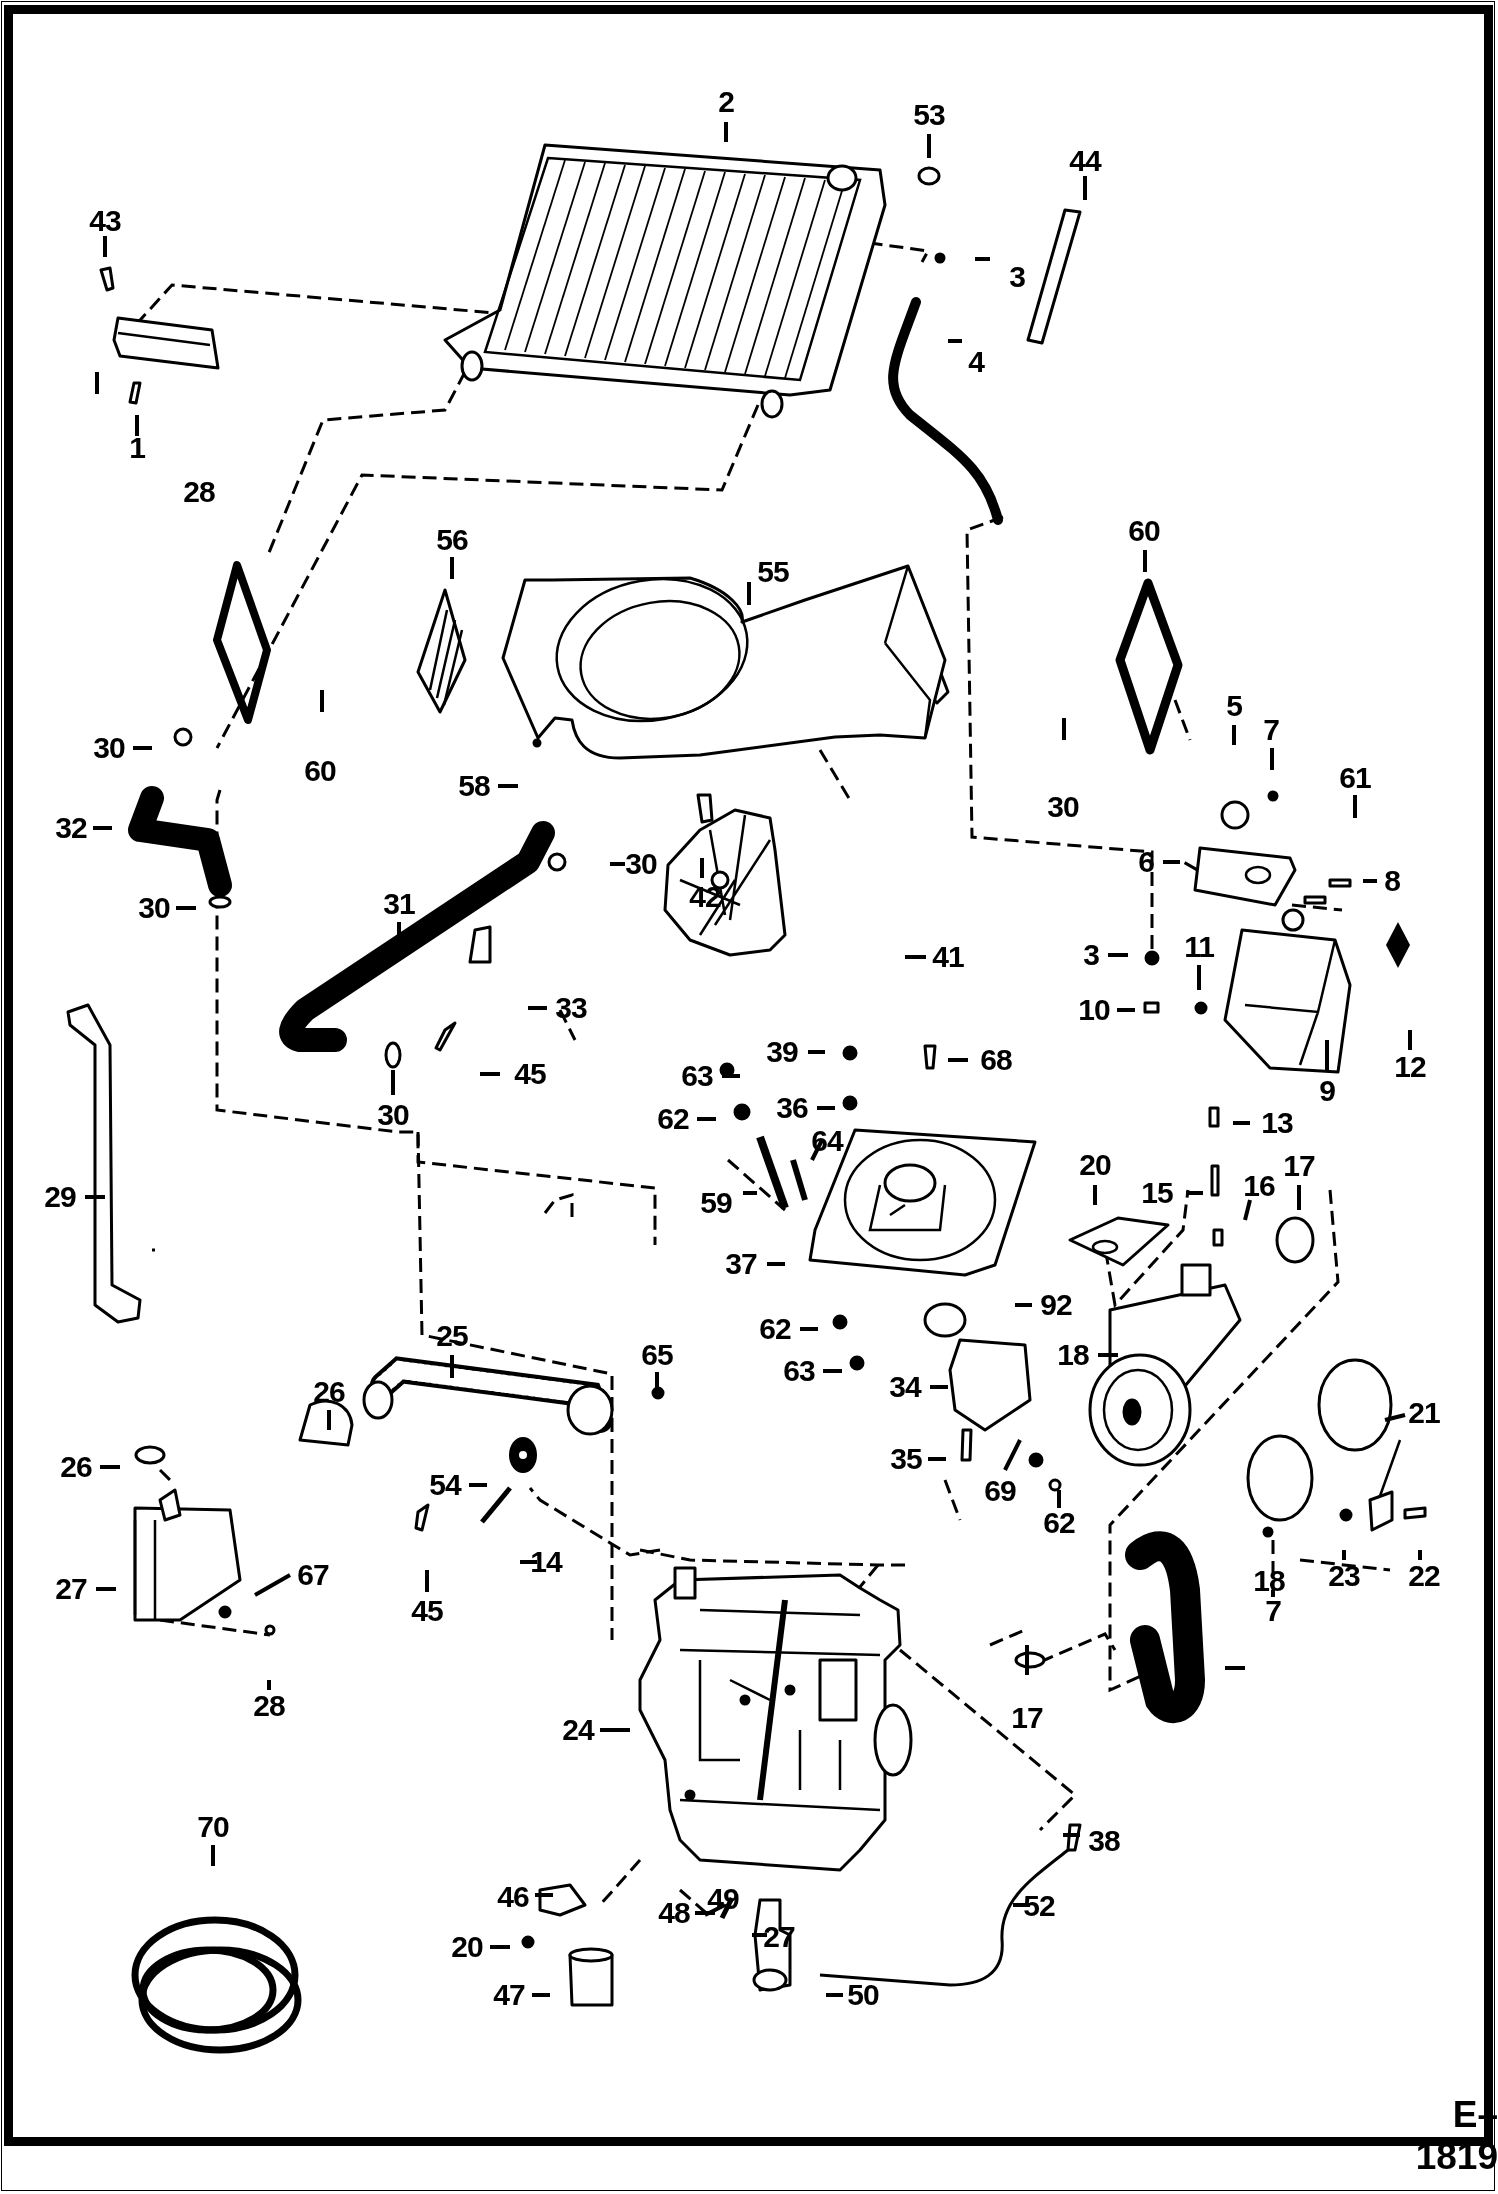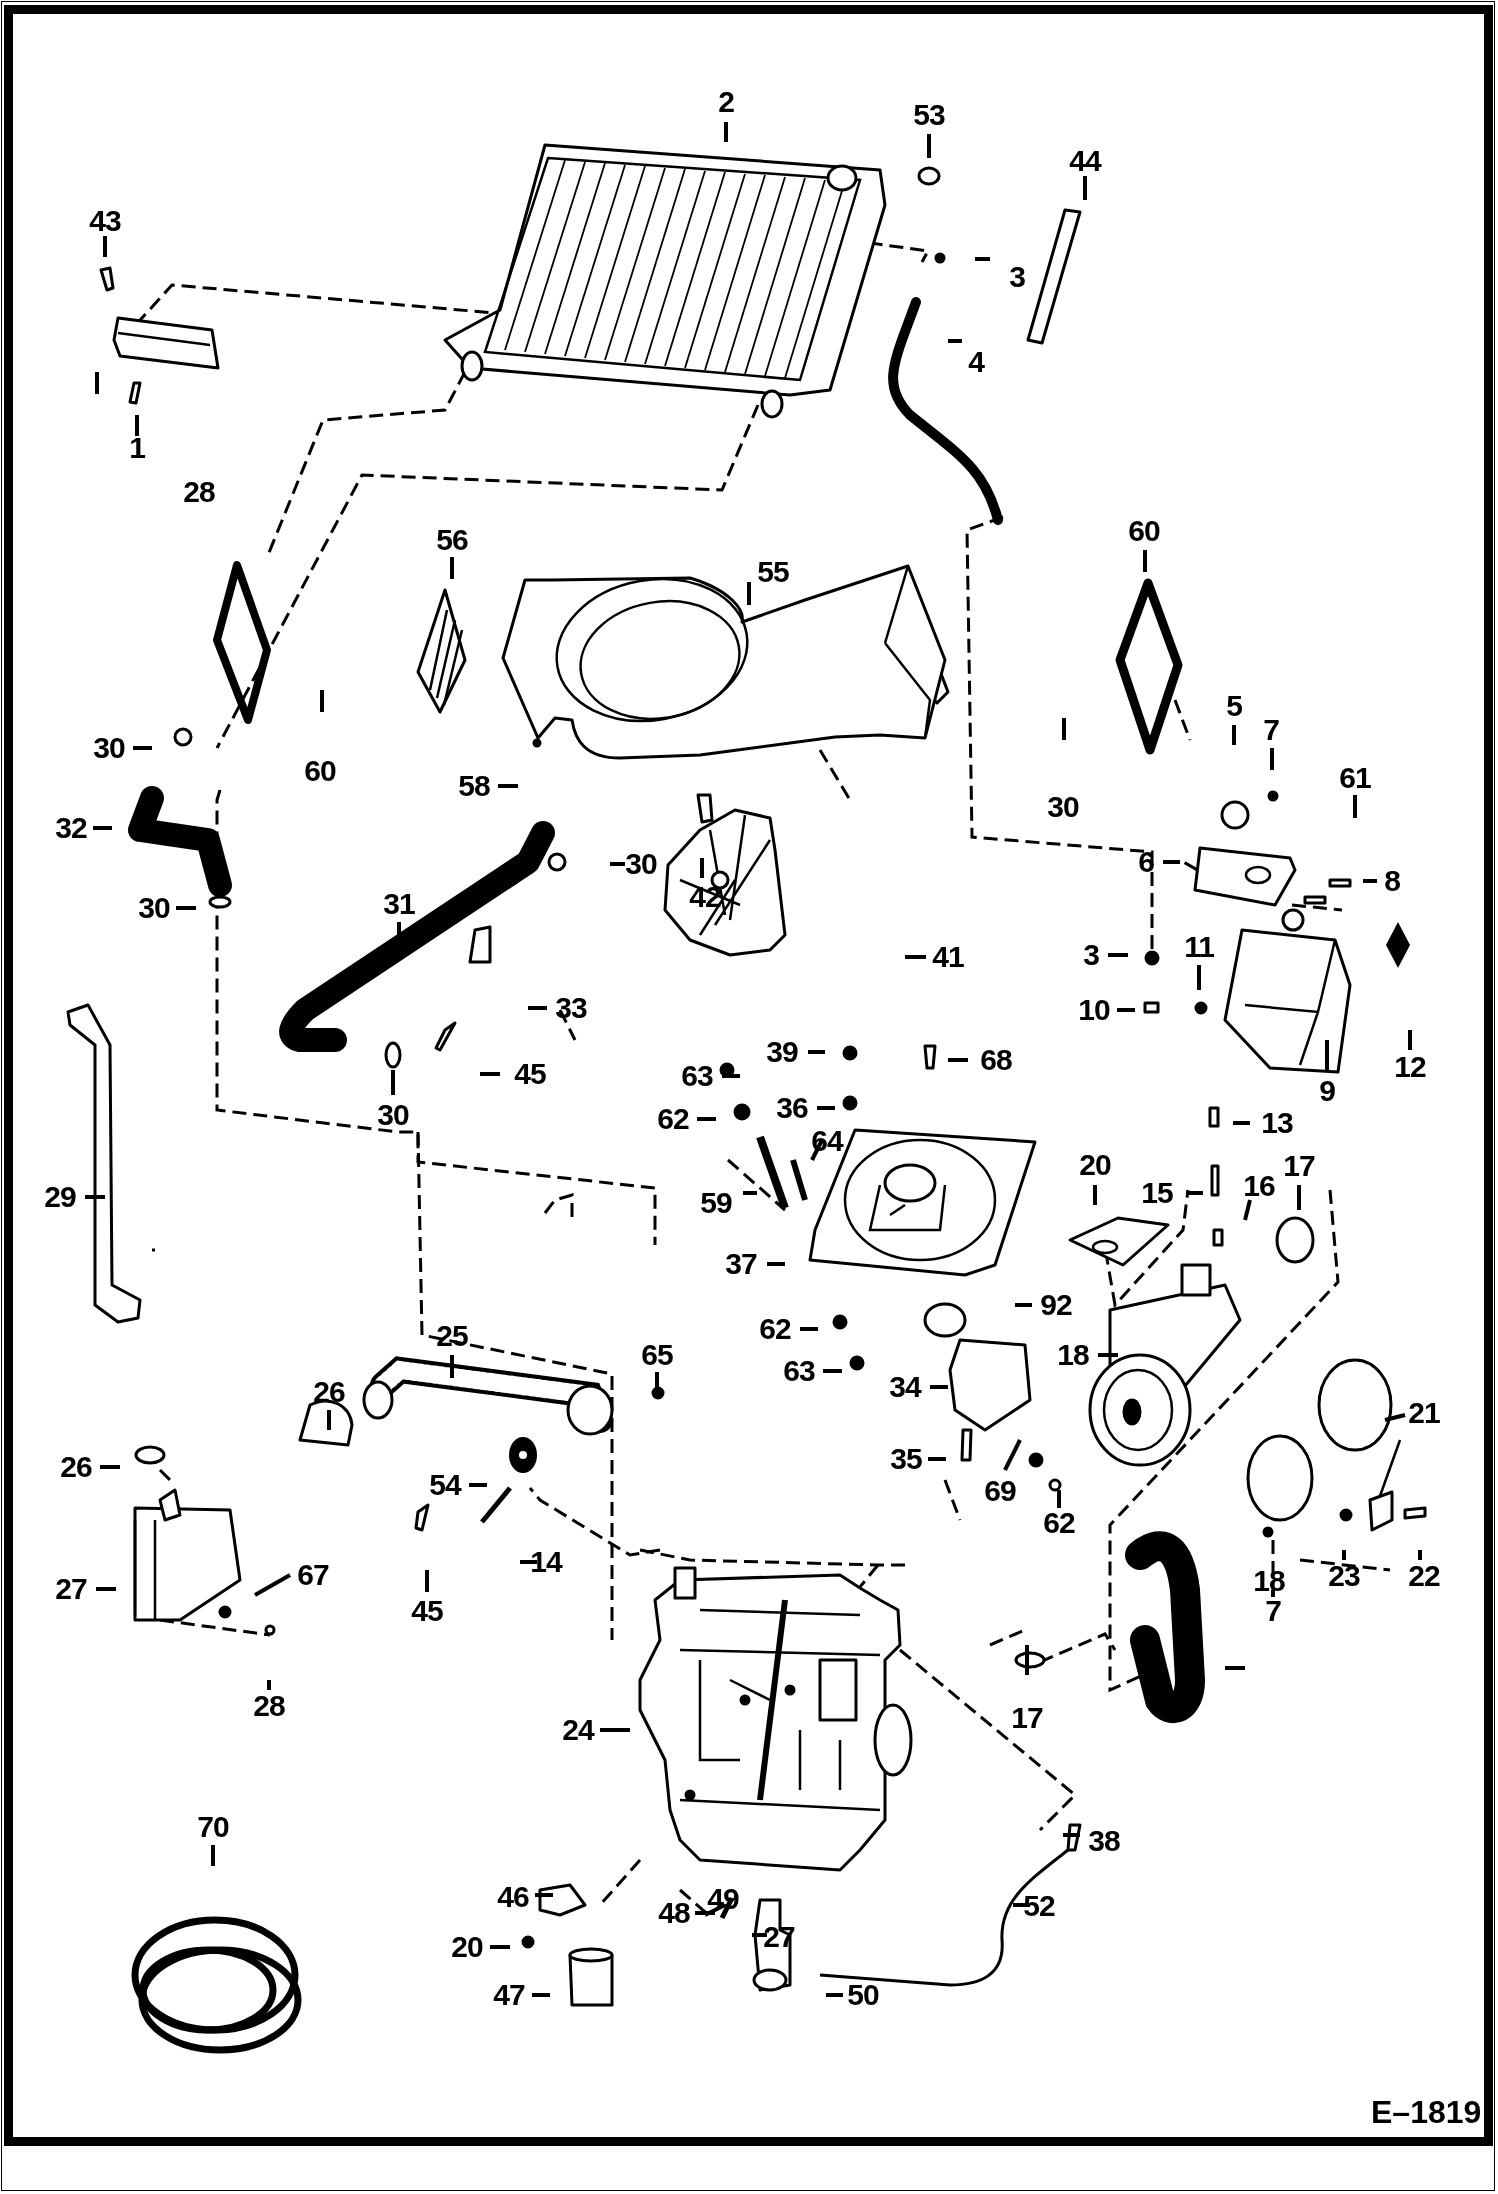--- a/index.html
+++ b/index.html
@@ -1,21 +1,21 @@
 <!DOCTYPE html>
 <html><head>
 <meta charset="utf-8">
 <style>
   html, body { margin:0; padding:0; background:#ffffff; }
   body { width:1498px; height:2194px; position:relative; overflow:hidden; font-family:"Liberation Sans", sans-serif; }
   #outer { position:absolute; left:1px; top:1px; width:1494px; height:2190px; border:1px solid #000; box-sizing:border-box; }
   #frame { position:absolute; left:4px; top:5px; width:1489px; height:2141px; border:9px solid #000; box-sizing:border-box; }
   svg#art { position:absolute; left:0; top:0; }
   .lbl { position:absolute; font-family:"Liberation Sans", sans-serif; font-weight:bold; font-size:30px; color:#000; line-height:1; transform:translate(-50%,-50%); white-space:nowrap; letter-spacing:-1px; }
-  .figid { position:absolute; left:1371px; top:2094px; font-family:"Liberation Sans", sans-serif; font-weight:bold; font-size:32px; color:#000;text-align:right; }
+  .figid { position:absolute; left:1371px; top:2094px; font-family:"Liberation Sans", sans-serif; font-weight:bold; font-size:37px; color:#000;text-align:right; }
   .part { fill:#fff; stroke:#000; stroke-width:3; stroke-linejoin:round; }
   .partb { fill:#000; stroke:#000; stroke-width:3; }
   .thin { fill:none; stroke:#000; stroke-width:2.5; }
   .dash { fill:none; stroke:#000; stroke-width:3; stroke-dasharray:14 7; }
   .lead { stroke:#000; stroke-width:4; }
 </style>
 </head>
 <body>
 
 <div id="outer"></div>

